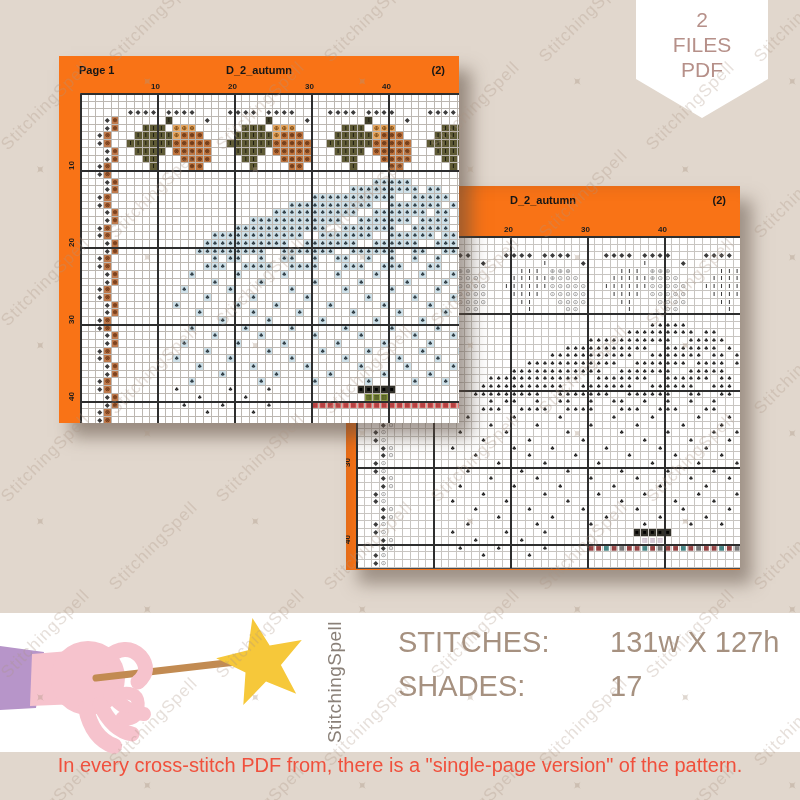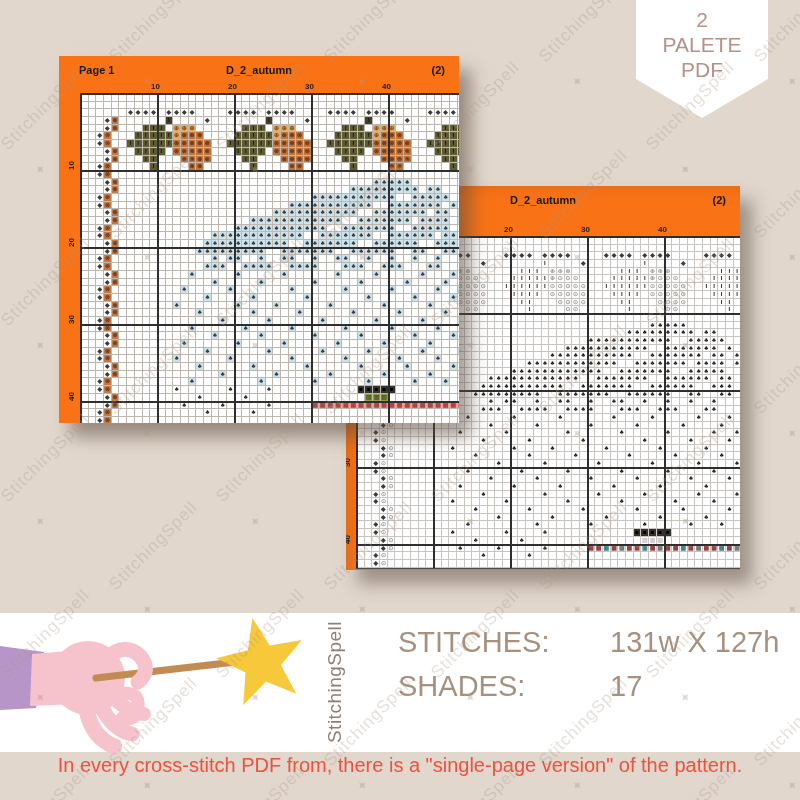--- a/index.html
+++ b/index.html
@@ -4413,21 +4413,21 @@
           <div class="hl" style="top: 76.3px; width: 385px;"></div>
           <div class="hl" style="top: 153.3px; width: 385px;"></div>
           <div class="hl" style="top: 230.3px; width: 385px;"></div>
           <div class="hl" style="top: 307.3px; width: 385px;"></div>
         </div>
     </div>
   </div>
 
   <div class="badge">
     <span>2</span>
-    <span>PALETE</span>
+    <span>FILES</span>
     <span>PDF</span>
   </div>
 
   <div class="band"></div>
 
   <svg class="hand-svg" viewBox="0 0 320 152">
     <polygon points="0,38 44,44 36,100 0,102" fill="#b795c9"></polygon>
     <polygon points="32,46 82,42 78,96 30,98" fill="#f6c3cd"></polygon>
     <circle cx="88" cy="70" r="37" fill="#f6c3cd"></circle>
     <path d="M86,100 Q92,130 114,138" stroke="#f6c3cd" stroke-width="16" fill="none" stroke-linecap="round"></path>

